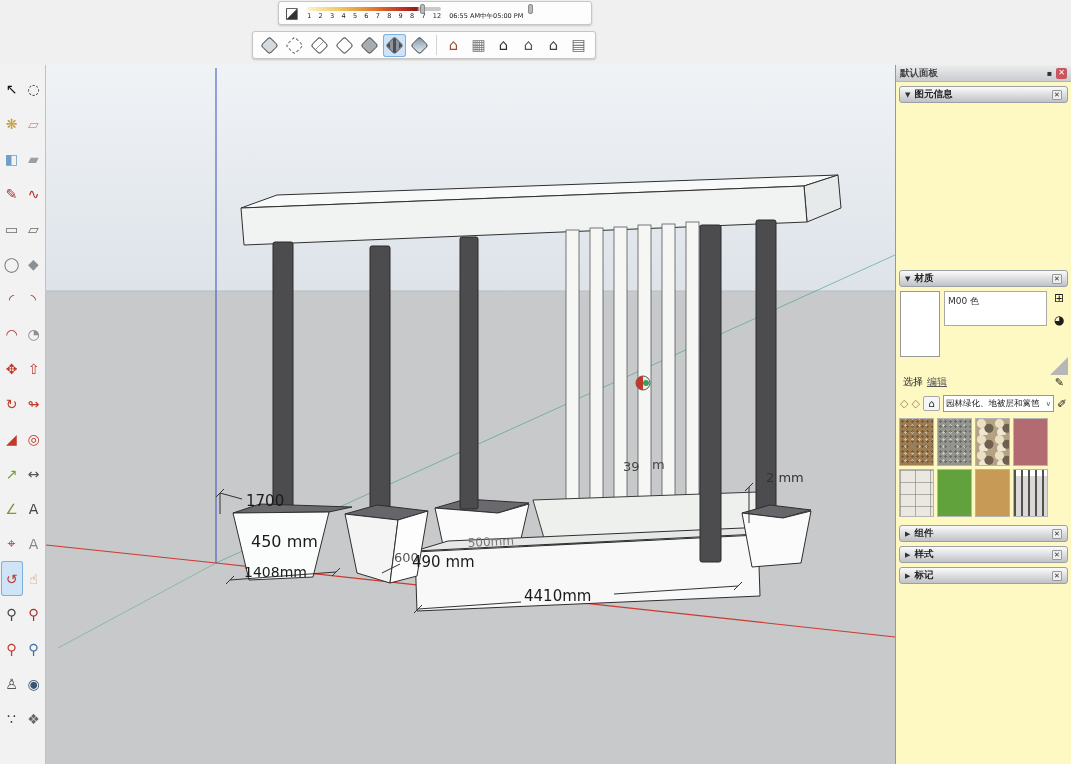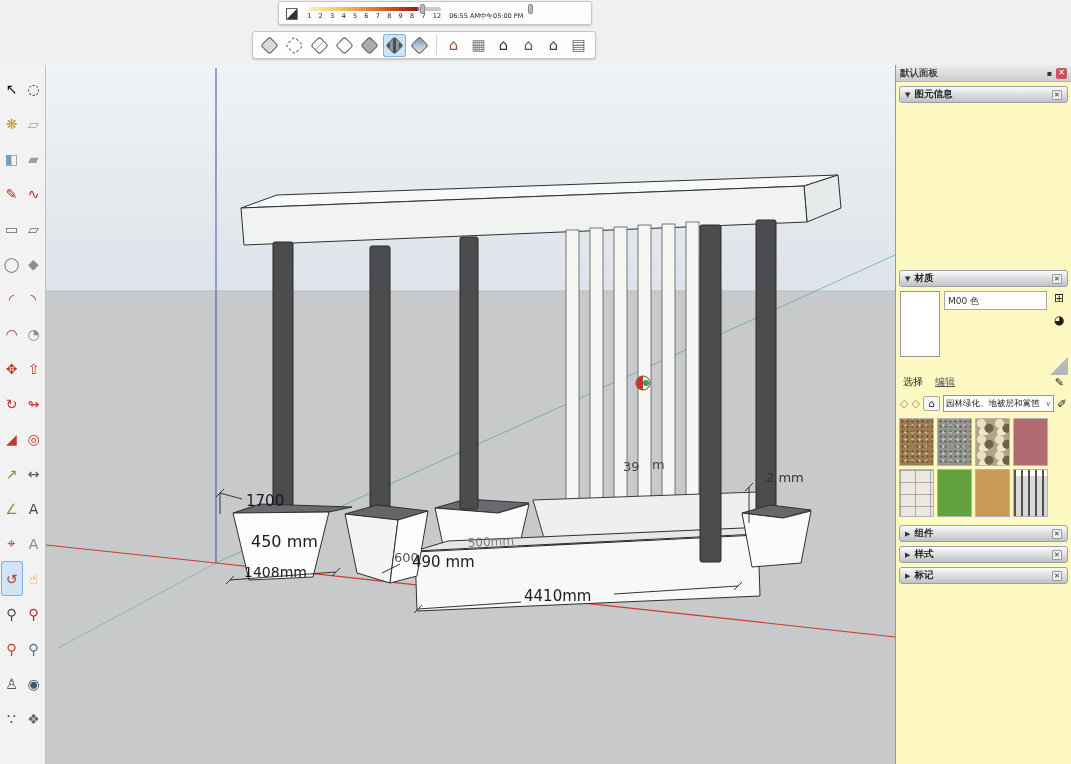--- a/index.html
+++ b/index.html
@@ -55,24 +55,24 @@
   .red-x{width:11px;height:11px;background:#c8565e;color:#fff;font-size:8px;line-height:10px;text-align:center;border-radius:2px;}
   .sec-header{height:17px;margin:4px 3px 0;background:linear-gradient(#fbfbfc,#bfc2c6);border:1px solid #9aa0a6;
       border-radius:3px;display:flex;align-items:center;gap:4px;padding:0 5px;font-weight:bold;font-size:9.5px;color:#222;}
   .sec-arrow{font-size:7px;color:#333;}
   .close-x{margin-left:auto;width:10px;height:10px;border:1px solid #999;background:#eee;font-size:7px;line-height:8px;text-align:center;color:#333;border-radius:1px;}
   .empty-note{padding:7px 6px 0;font-size:10.5px;color:#222;}
   .entity-body{height:180px;}
   .mat-spacer{height:163px;}
   .mat-body{position:relative;display:flex;align-items:flex-start;gap:4px;padding:4px 4px 0;height:80px;}
   .mat-preview{width:40px;height:66px;background:#fff;border:1px solid #999;}
-  .mat-name{flex:1;height:19px;background:#fff;border:1px solid #a8a8a8;font-size:9px;padding:3px 3px 0;white-space:nowrap;overflow:hidden;color:#333;}
+  .mat-name{flex:1;height:35px;background:#fff;border:1px solid #a8a8a8;font-size:9px;padding:3px 3px 0;white-space:nowrap;overflow:hidden;color:#333;}
   .mat-icons{width:16px;display:flex;flex-direction:column;gap:8px;align-items:center;font-size:12px;color:#1e1e1e;}
   .fold{position:absolute;right:3px;bottom:-8px;width:0;height:0;border-left:18px solid transparent;border-bottom:18px solid #b6b7ba;}
-  .tabs-row{display:flex;gap:12px;align-items:center;padding:8px 7px 2px;font-size:10px;}
+  .tabs-row{display:flex;gap:4px;align-items:center;padding:8px 7px 2px;font-size:10px;}
   .tab{color:#222;} .tab.inactive{color:#555;text-decoration:underline;}
   .pencil{margin-left:auto;font-size:11px;color:#222;}
   .browse-row{display:flex;align-items:center;gap:3px;padding:4px 4px;}
   .nav-dia{font-size:11px;color:#9a7a5f;}
   .home-btn{width:17px;height:15px;border:1px solid #a8a8a8;background:#f6f6f6;border-radius:2px;font-size:10px;line-height:13px;text-align:center;color:#222;}
   .dropdown{flex:1;height:17px;border:1px solid #7a9cc9;background:#fff;display:flex;align-items:center;font-size:8.5px;
       padding:0 2px;white-space:nowrap;overflow:hidden;color:#222;}
   .dd-caret{margin-left:auto;font-size:7px;color:#555;}
   .sample-ic{font-size:12px;color:#1e1e1e;}
   .swatch-grid{display:grid;grid-template-columns:repeat(4,35px);gap:3px;padding:2px 3px;}

